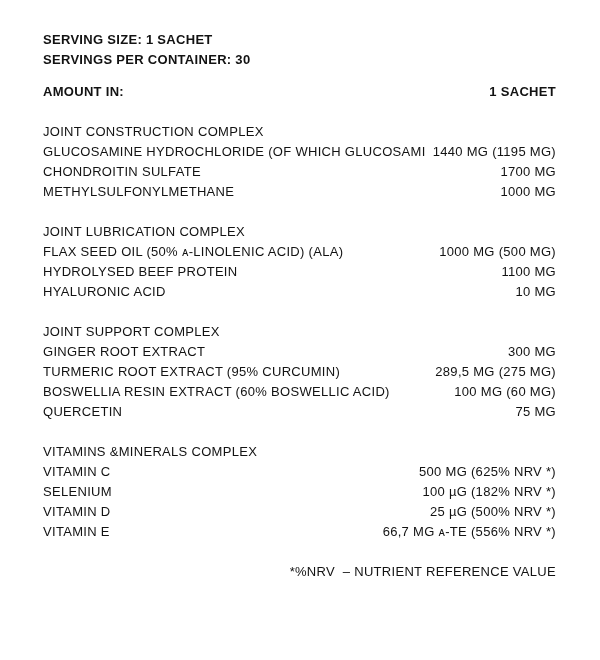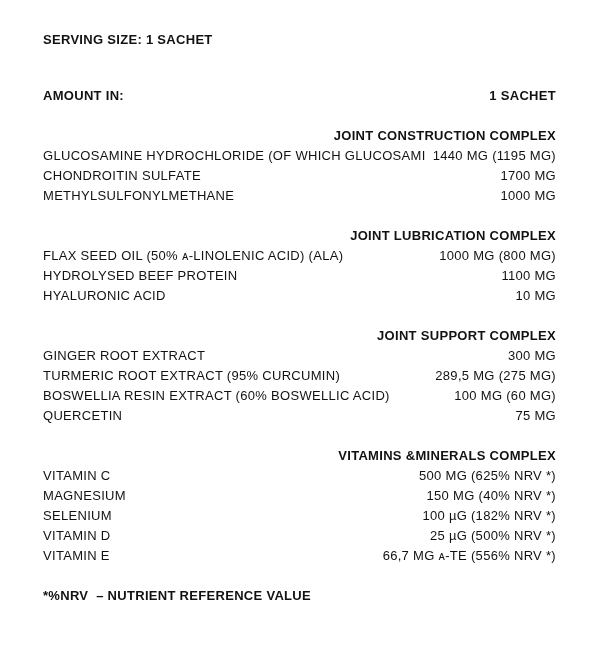--- a/index.html
+++ b/index.html
@@ -19,64 +19,64 @@
     font-size: 13px;
     line-height: 20px;
     letter-spacing: 0.3px;
     overflow: hidden;
   }
   .serving-info div {
     font-weight: 800;
     white-space: nowrap;
   }
   .amount-row {
-    margin-top: 36px;
+    margin-top: 12px;
     display: flex;
     justify-content: space-between;
     align-items: center;
     font-weight: 800;
     white-space: nowrap;
   }
   .complex-section {
     margin-top: 20px;
   }
   .section-title {
-    font-weight: 700;
+    font-weight: 400;
     white-space: nowrap;
-    text-align: right;
   }
   .ingredient-row {
     display: flex;
     justify-content: space-between;
     align-items: baseline;
     font-weight: 500;
     white-space: nowrap;
   }
   .ingredient-name {
     flex: 0 1 auto;
     overflow: hidden;
   }
   .ingredient-value {
     flex: 0 0 auto;
     margin-left: 8px;
   }
   .footnote {
     margin-top: 20px;
-    text-align: left;
-    font-weight: 700;
+    text-align: right;
+    font-weight: 400;
     white-space: pre;
   }
 </style>
 </head>
 <body>
 
 <div class="page">
 
   <div class="serving-info">
     <div>SERVING SIZE: 1 SACHET</div>
+    <div>SERVINGS PER CONTAINER: 30</div>
   </div>
 
   <div class="amount-row">
     <span>AMOUNT IN:</span>
     <span>1 SACHET</span>
   </div>
 
   <div id="sections">
       <section class="complex-section">
         <div class="section-title">JOINT CONSTRUCTION COMPLEX</div>
@@ -90,21 +90,21 @@
         </div>
         <div class="ingredient-row">
           <span class="ingredient-name">METHYLSULFONYLMETHANE</span>
           <span class="ingredient-value">1000 MG</span>
         </div>
       </section>
       <section class="complex-section">
         <div class="section-title">JOINT LUBRICATION COMPLEX</div>
         <div class="ingredient-row">
           <span class="ingredient-name">FLAX SEED OIL (50% ᴀ-LINOLENIC ACID) (ALA)</span>
-          <span class="ingredient-value">1000 MG (800 MG)</span>
+          <span class="ingredient-value">1000 MG (500 MG)</span>
         </div>
         <div class="ingredient-row">
           <span class="ingredient-name">HYDROLYSED BEEF PROTEIN</span>
           <span class="ingredient-value">1100 MG</span>
         </div>
         <div class="ingredient-row">
           <span class="ingredient-name">HYALURONIC ACID</span>
           <span class="ingredient-value">10 MG</span>
         </div>
       </section>
@@ -127,24 +127,20 @@
           <span class="ingredient-value">75 MG</span>
         </div>
       </section>
       <section class="complex-section">
         <div class="section-title">VITAMINS &amp;MINERALS COMPLEX</div>
         <div class="ingredient-row">
           <span class="ingredient-name">VITAMIN C</span>
           <span class="ingredient-value">500 MG (625% NRV *)</span>
         </div>
         <div class="ingredient-row">
-          <span class="ingredient-name">MAGNESIUM</span>
-          <span class="ingredient-value">150 MG (40% NRV *)</span>
-        </div>
-        <div class="ingredient-row">
           <span class="ingredient-name">SELENIUM</span>
           <span class="ingredient-value">100 µG (182% NRV *)</span>
         </div>
         <div class="ingredient-row">
           <span class="ingredient-name">VITAMIN D</span>
           <span class="ingredient-value">25 µG (500% NRV *)</span>
         </div>
         <div class="ingredient-row">
           <span class="ingredient-name">VITAMIN E</span>
           <span class="ingredient-value">66,7 MG ᴀ-TE (556% NRV *)</span>

